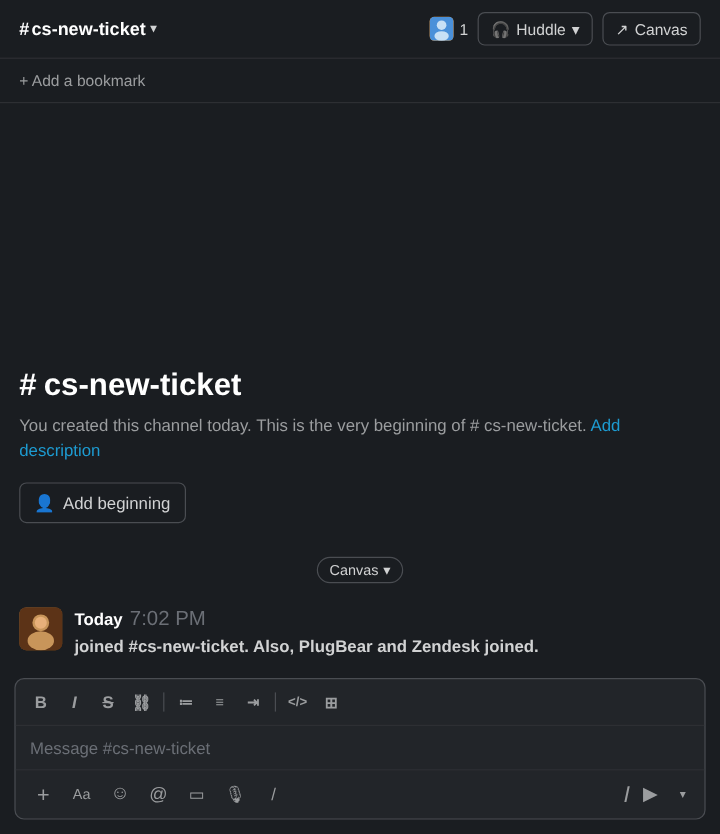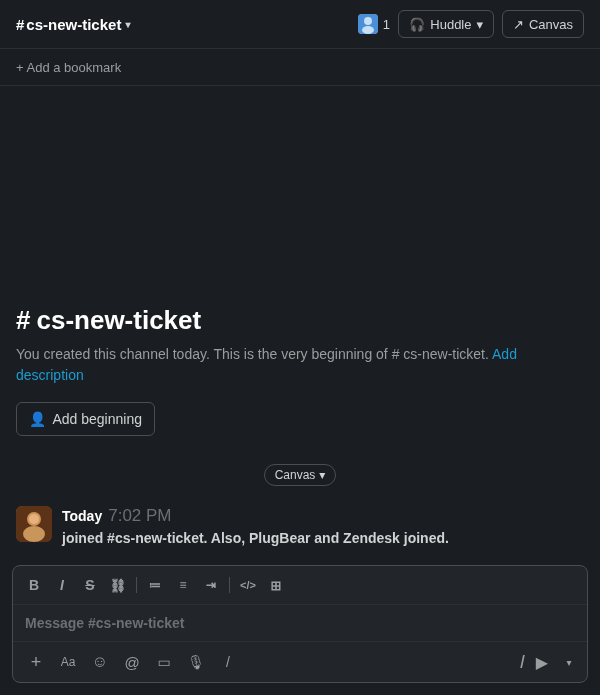--- a/index.html
+++ b/index.html
@@ -272,21 +272,20 @@
     .compose-input {
       padding: 10px 12px;
       min-height: 36px;
       font-size: 14px;
       color: #9b9d9f;
       outline: none;
       border: none;
       background: transparent;
       width: 100%;
       cursor: text;
-      font-weight: bold;
     }
     .compose-footer {
       display: flex;
       align-items: center;
       padding: 5px 8px;
       border-top: 1px solid #2d2f33;
       justify-content: space-between;
     }
     .compose-footer-left {
       display: flex;

